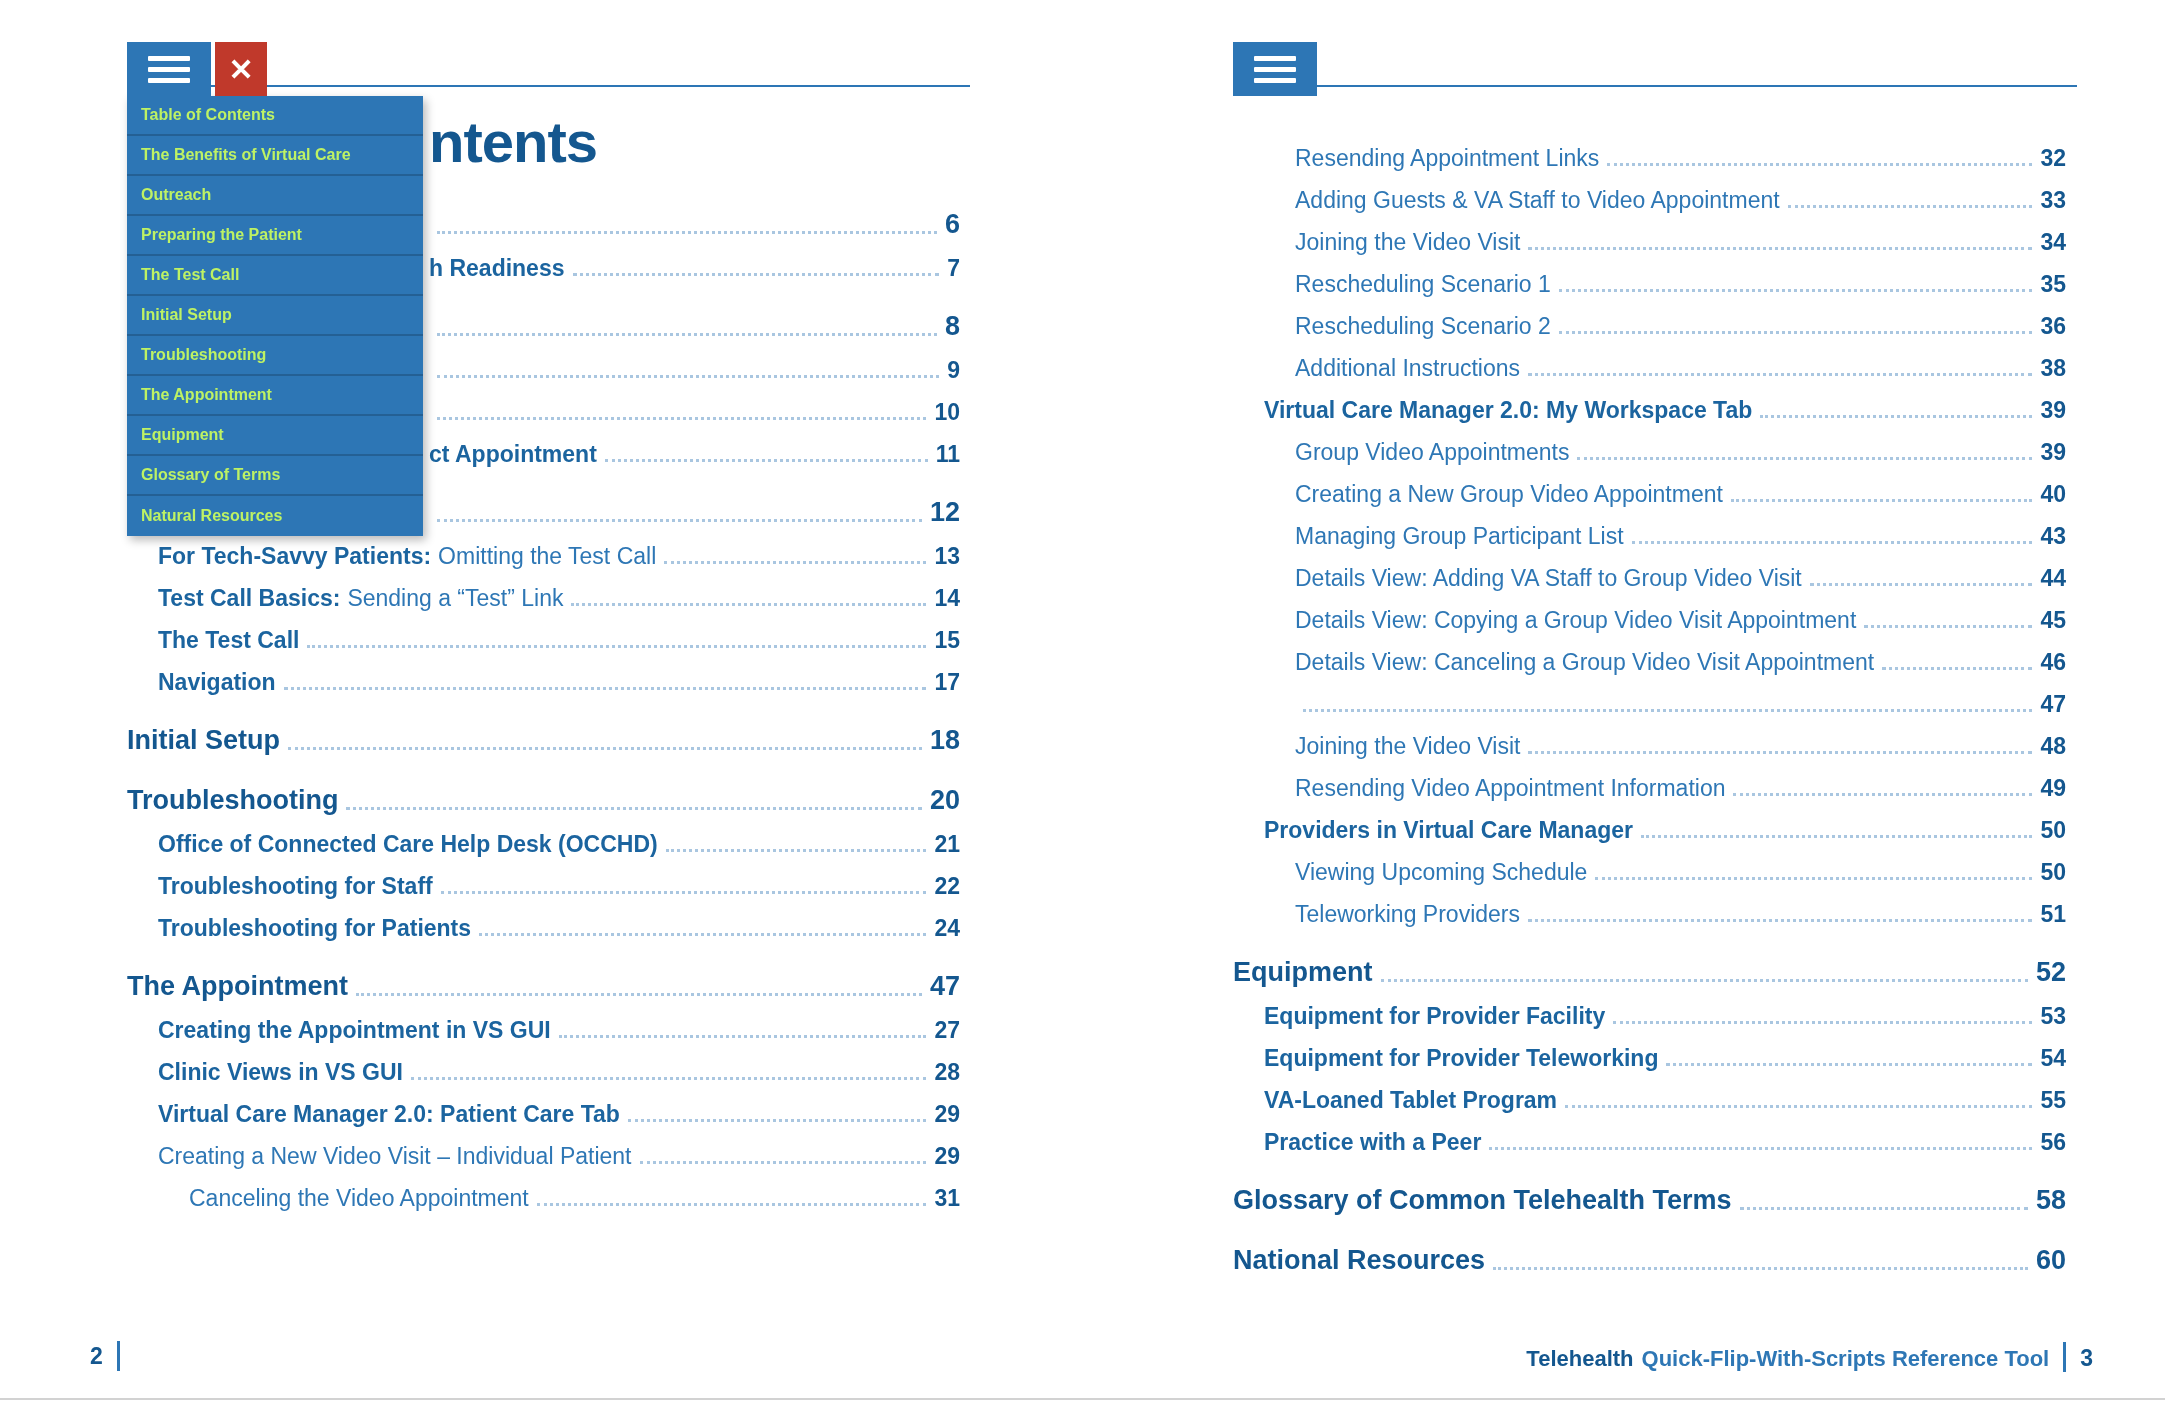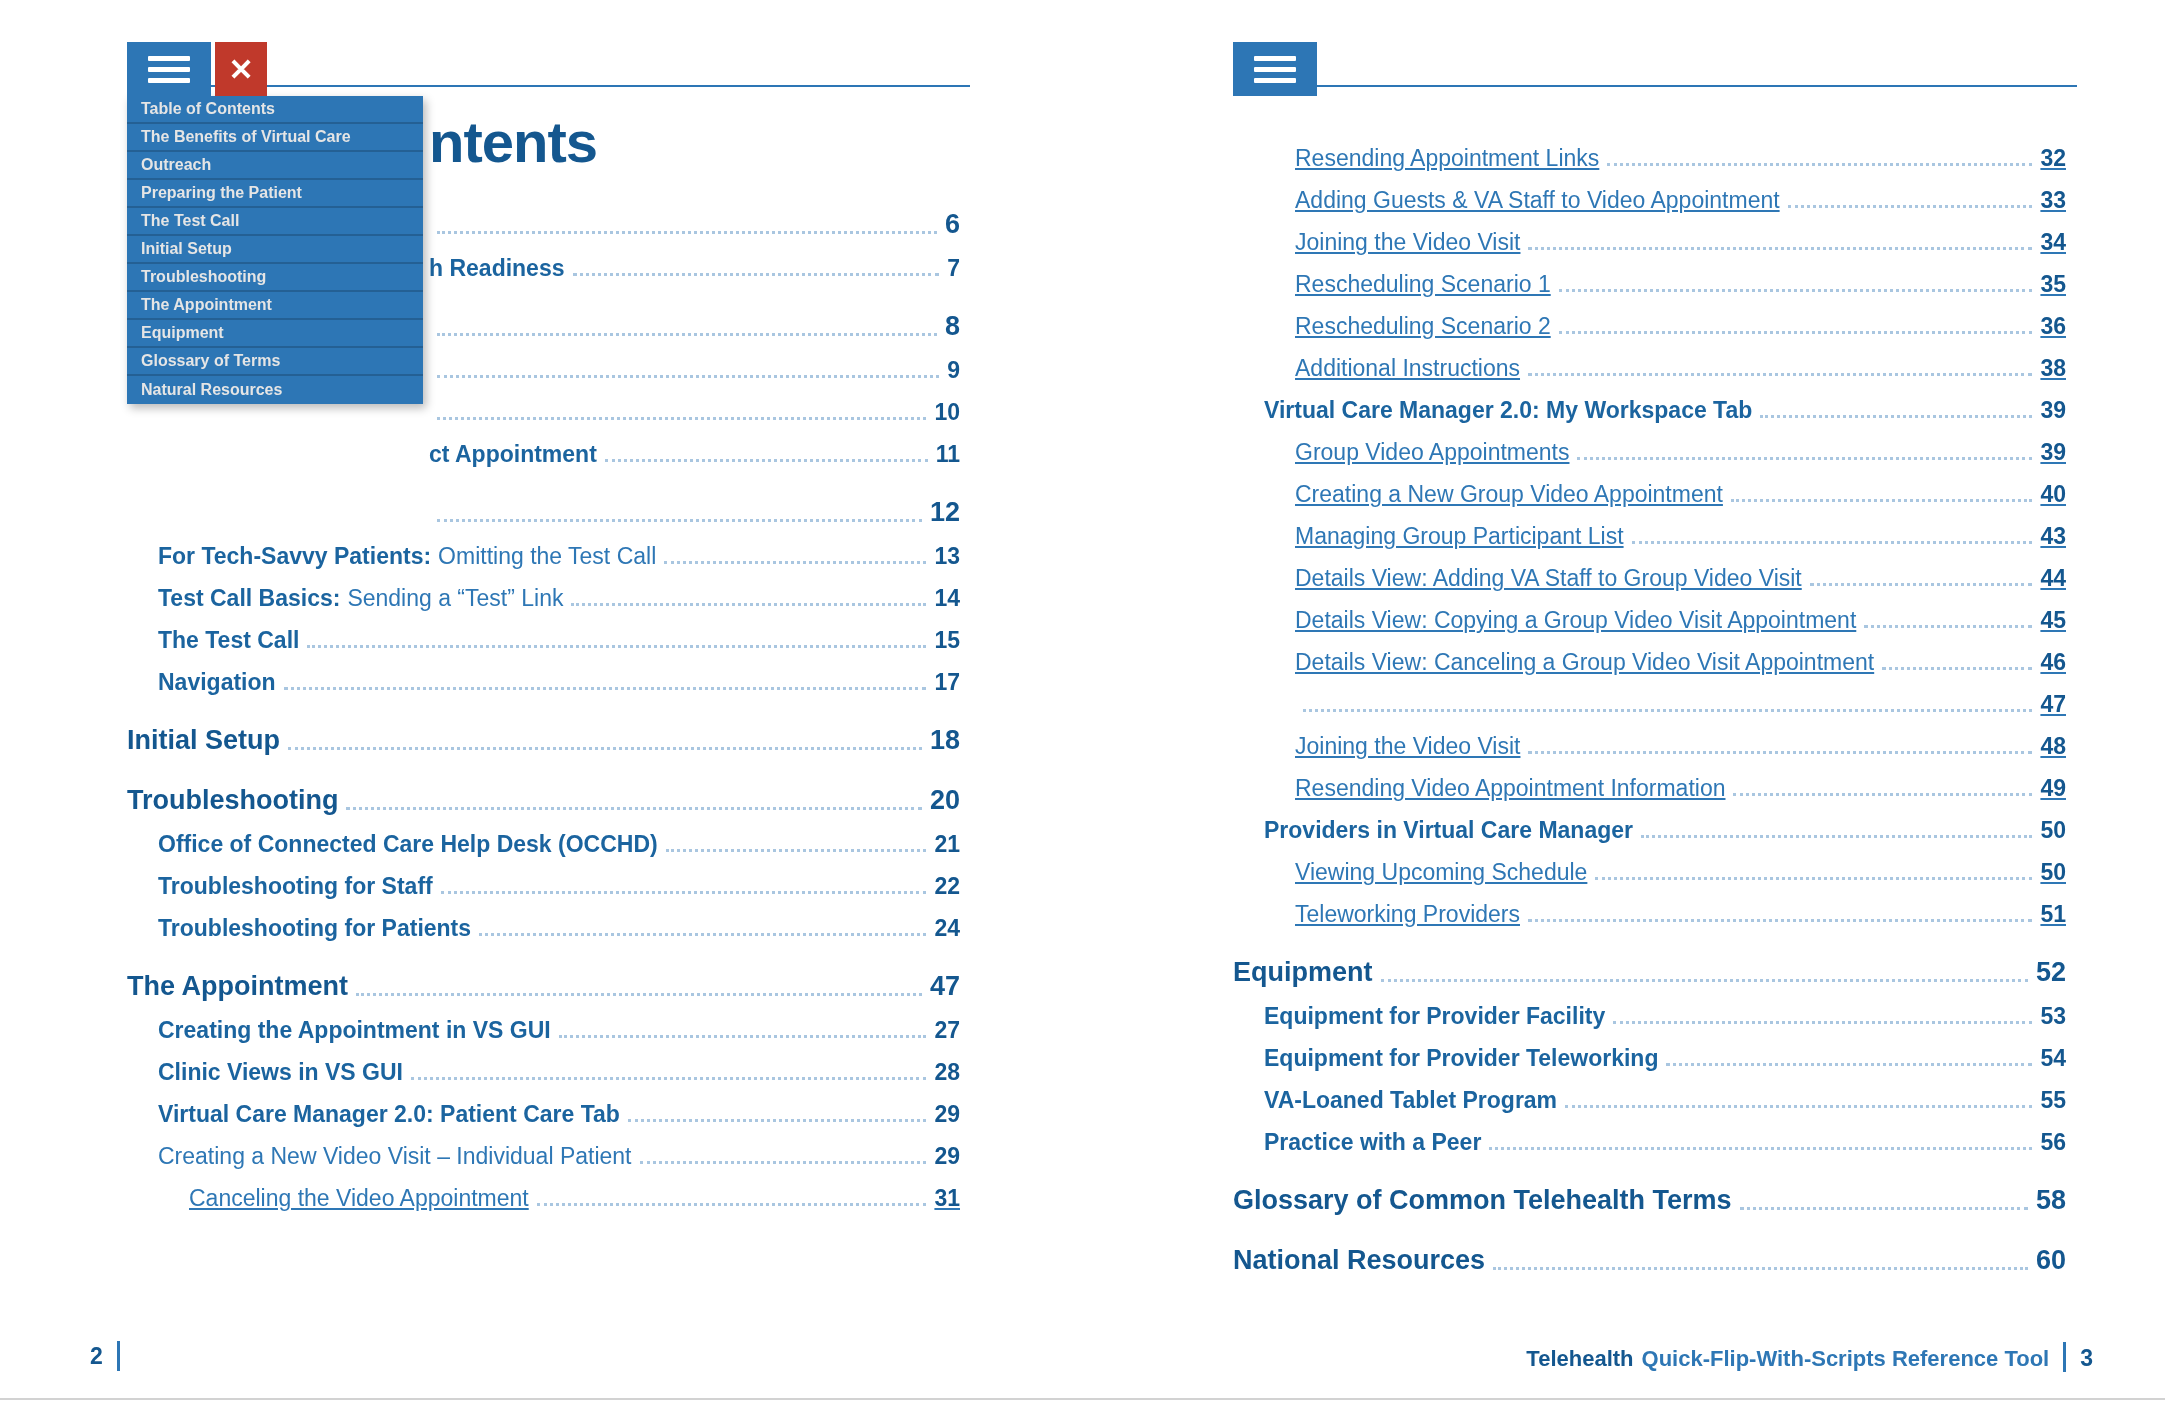--- a/index.html
+++ b/index.html
@@ -21,43 +21,43 @@
          display:flex; flex-direction:column; align-items:center; justify-content:center; cursor:pointer; }
   .btn-menu-left  { left:127px;  width:84px; background:#2d76b5; }
   .btn-close      { left:215px;  width:52px; background:#c0392b; color:#fff; font-size:30px; font-weight:bold;
                     flex-direction:row; }
   .btn-menu-right { left:1233px; width:84px; background:#2d76b5; }
   .bar { width:42px; height:5px; background:#fff; border-radius:1px; margin:3px 0; }
 
   
   .menu { position:absolute; left:127px; top:96px; width:296px; background:#2d76b5; z-index:30;
           box-shadow:3px 4px 9px rgba(0,0,0,0.28); }
-  .menu-item { height:28px; display:flex; align-items:center; padding-left:14px;
-               color:#e5e5e5; font-size:16px; font-weight:bold;
+  .menu-item { height:40px; display:flex; align-items:center; padding-left:14px;
+               color:#bef264; font-size:16px; font-weight:bold;
                border-bottom:2px solid rgba(0,0,0,0.18); cursor:pointer; }
   .menu-item:last-child { border-bottom:none; }
 
   
   .title { position:absolute; left:127px; top:108px; width:833px; padding-left:302px;
            font-size:58px; font-weight:bold; color:#14578f; z-index:5; letter-spacing:-1px; white-space:nowrap; }
 
   
   .toc { position:absolute; width:833px; z-index:5; }
   .left-toc  { left:127px;  top:180px; }
   .right-toc { left:1233px; top:130px; }
 
   .toc-row { display:flex; align-items:flex-end; height:42px; white-space:nowrap; }
   .toc-row.header  { margin-top:18px; font-size:27px; font-weight:bold; color:#14578f; }
   .toc-row.bold    { font-size:23px; font-weight:bold; color:#1b649f; }
   .toc-row.regular { font-size:23px; color:#2e77b5; }
   .toc-row.mixed   { font-size:23px; color:#2e77b5; }
   .toc-row.mixed .lead { font-weight:bold; color:#1b649f; margin-right:7px; }
   .lvl0 { padding-left:0; }
   .lvl1 { padding-left:31px; }
-  .lvl2 { padding-left:62px;text-decoration:underline; }
+  .lvl2 { padding-left:62px; }
   .toc-row.covered { padding-left:302px !important; }
 
   .leader { flex:1 1 auto; min-width:10px; border-bottom:3px dotted #a9c6e0;
             margin:0 8px; transform:translateY(-6px); }
   .pagenum { font-weight:bold; color:#14578f; font-size:23px; }
   .toc-row.header .pagenum { font-size:27px; }
 
   
   .footer-line { position:absolute; left:0; top:1398px; width:2165px; height:2px; background:#d2d2d2; }
   .footer-left { position:absolute; left:90px; top:1340px; height:32px; display:flex; align-items:center; gap:14px; }

